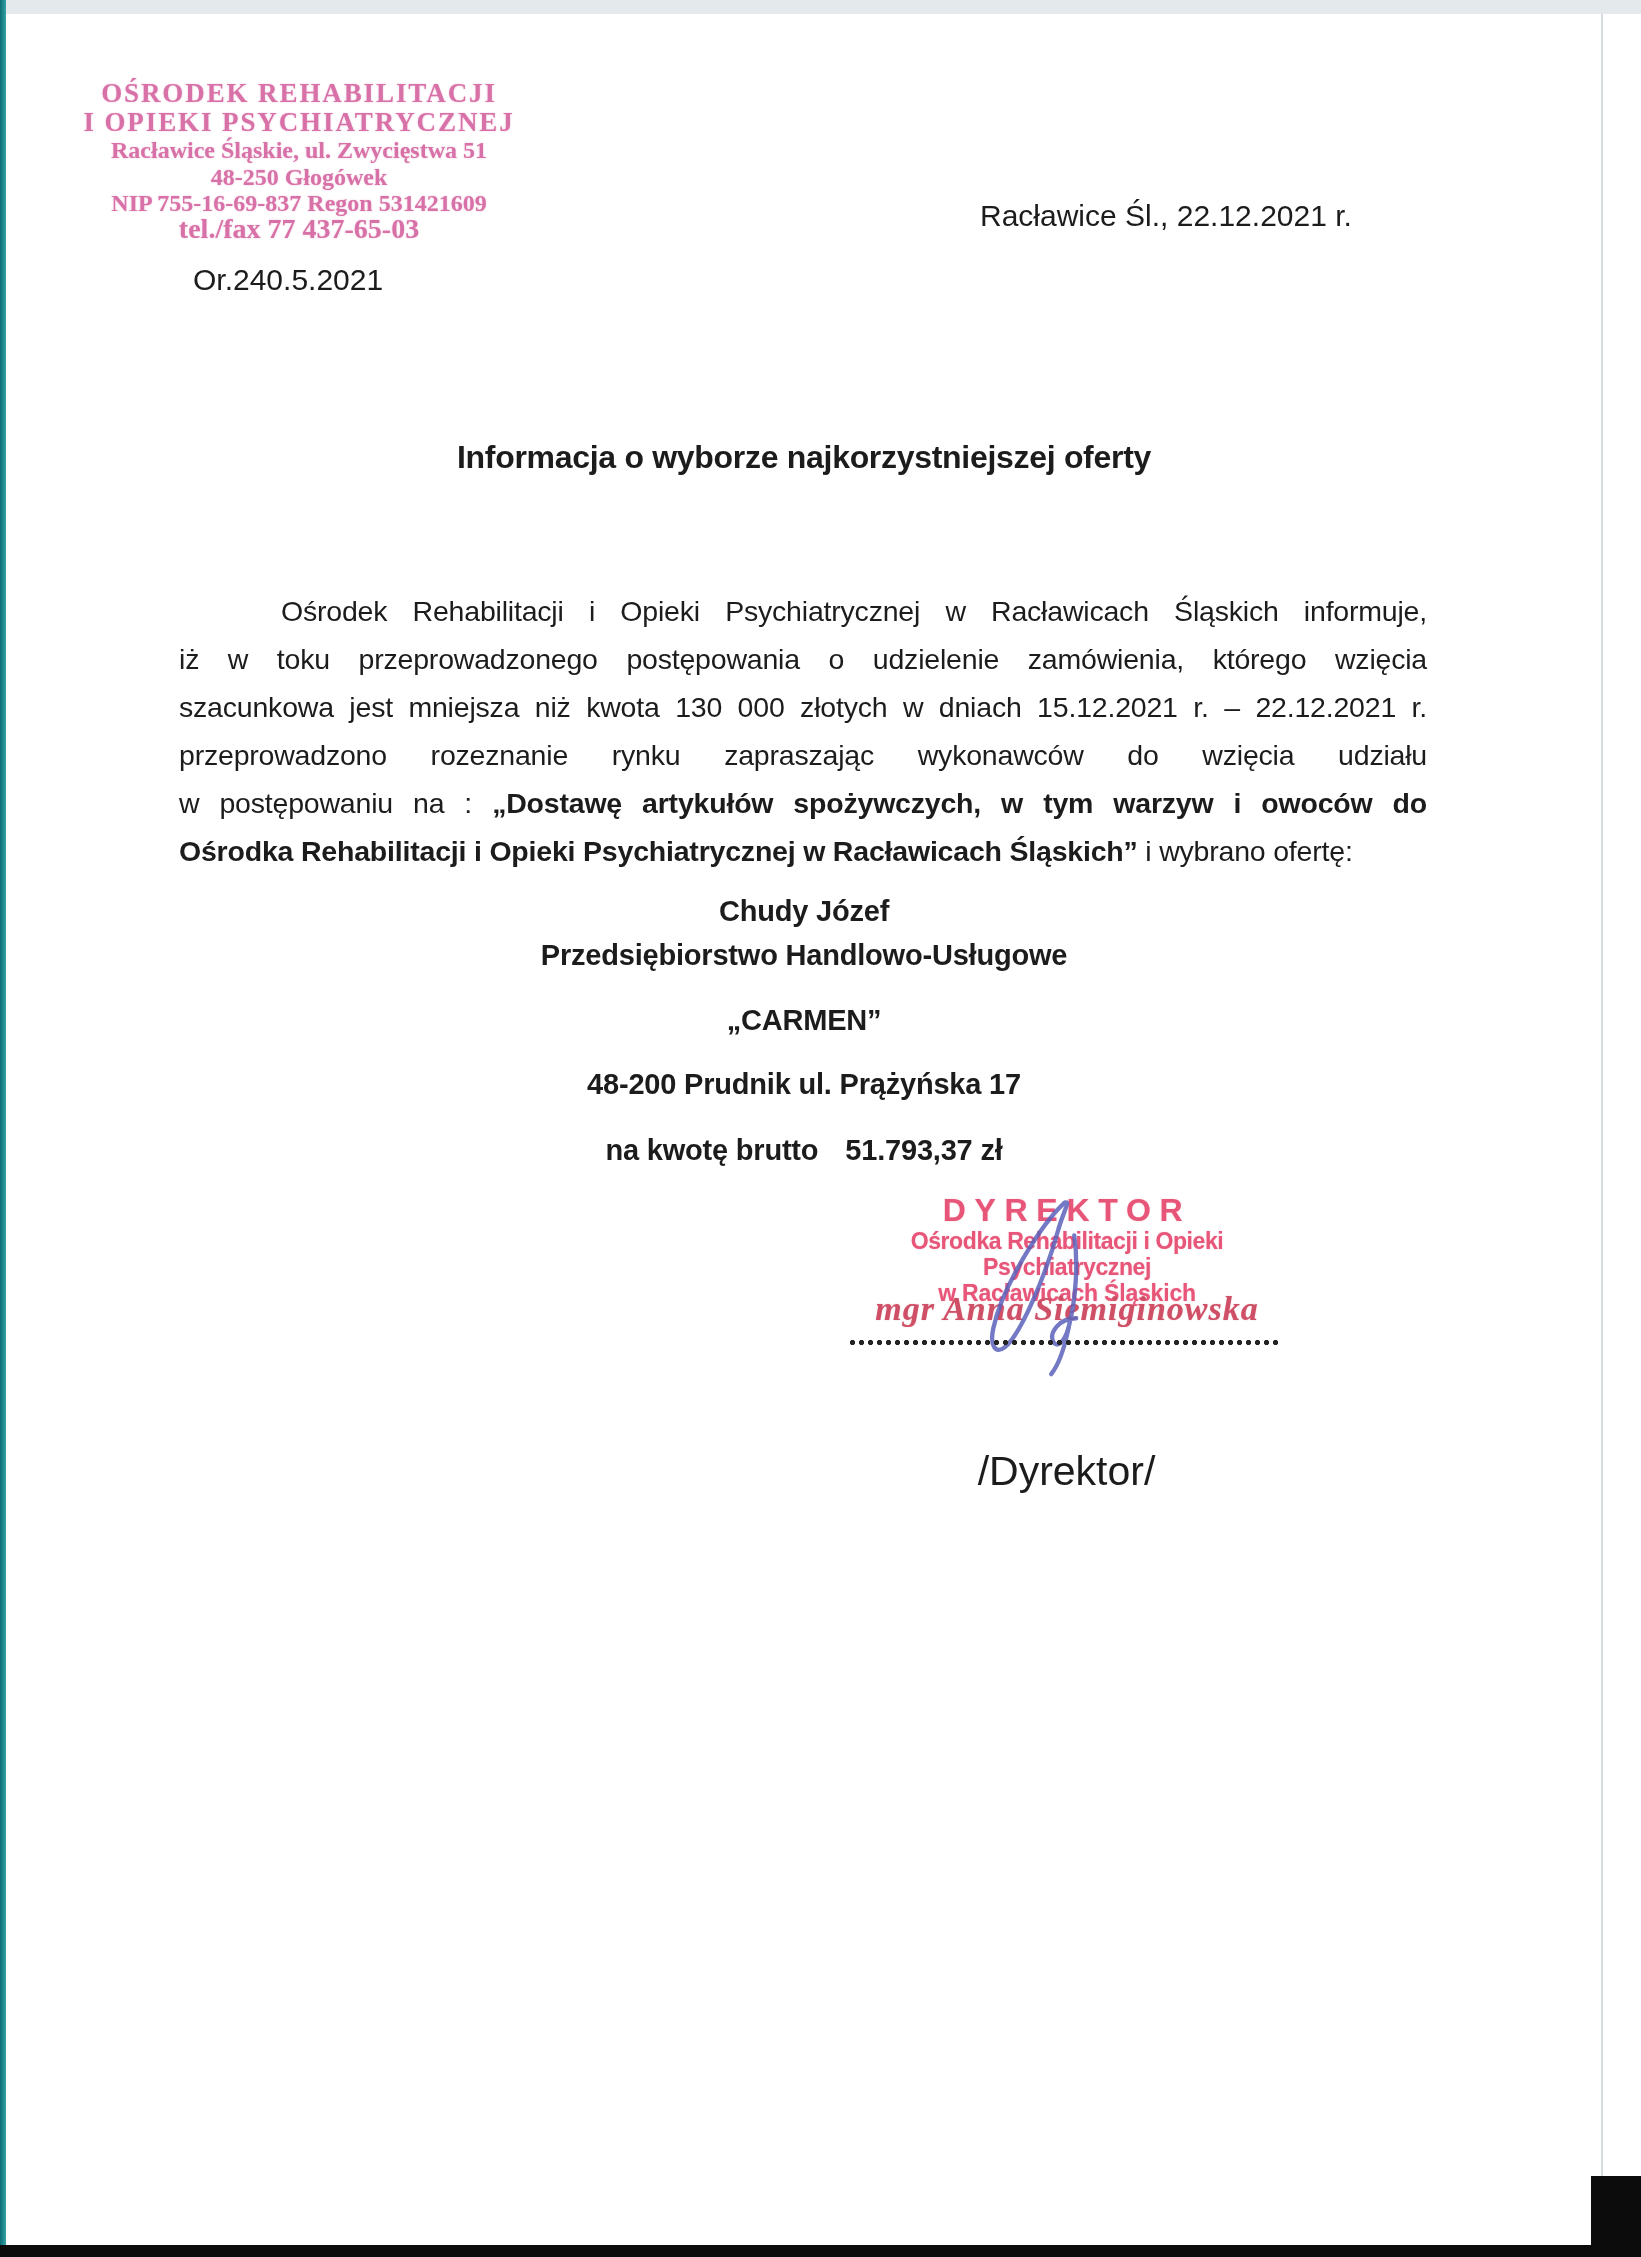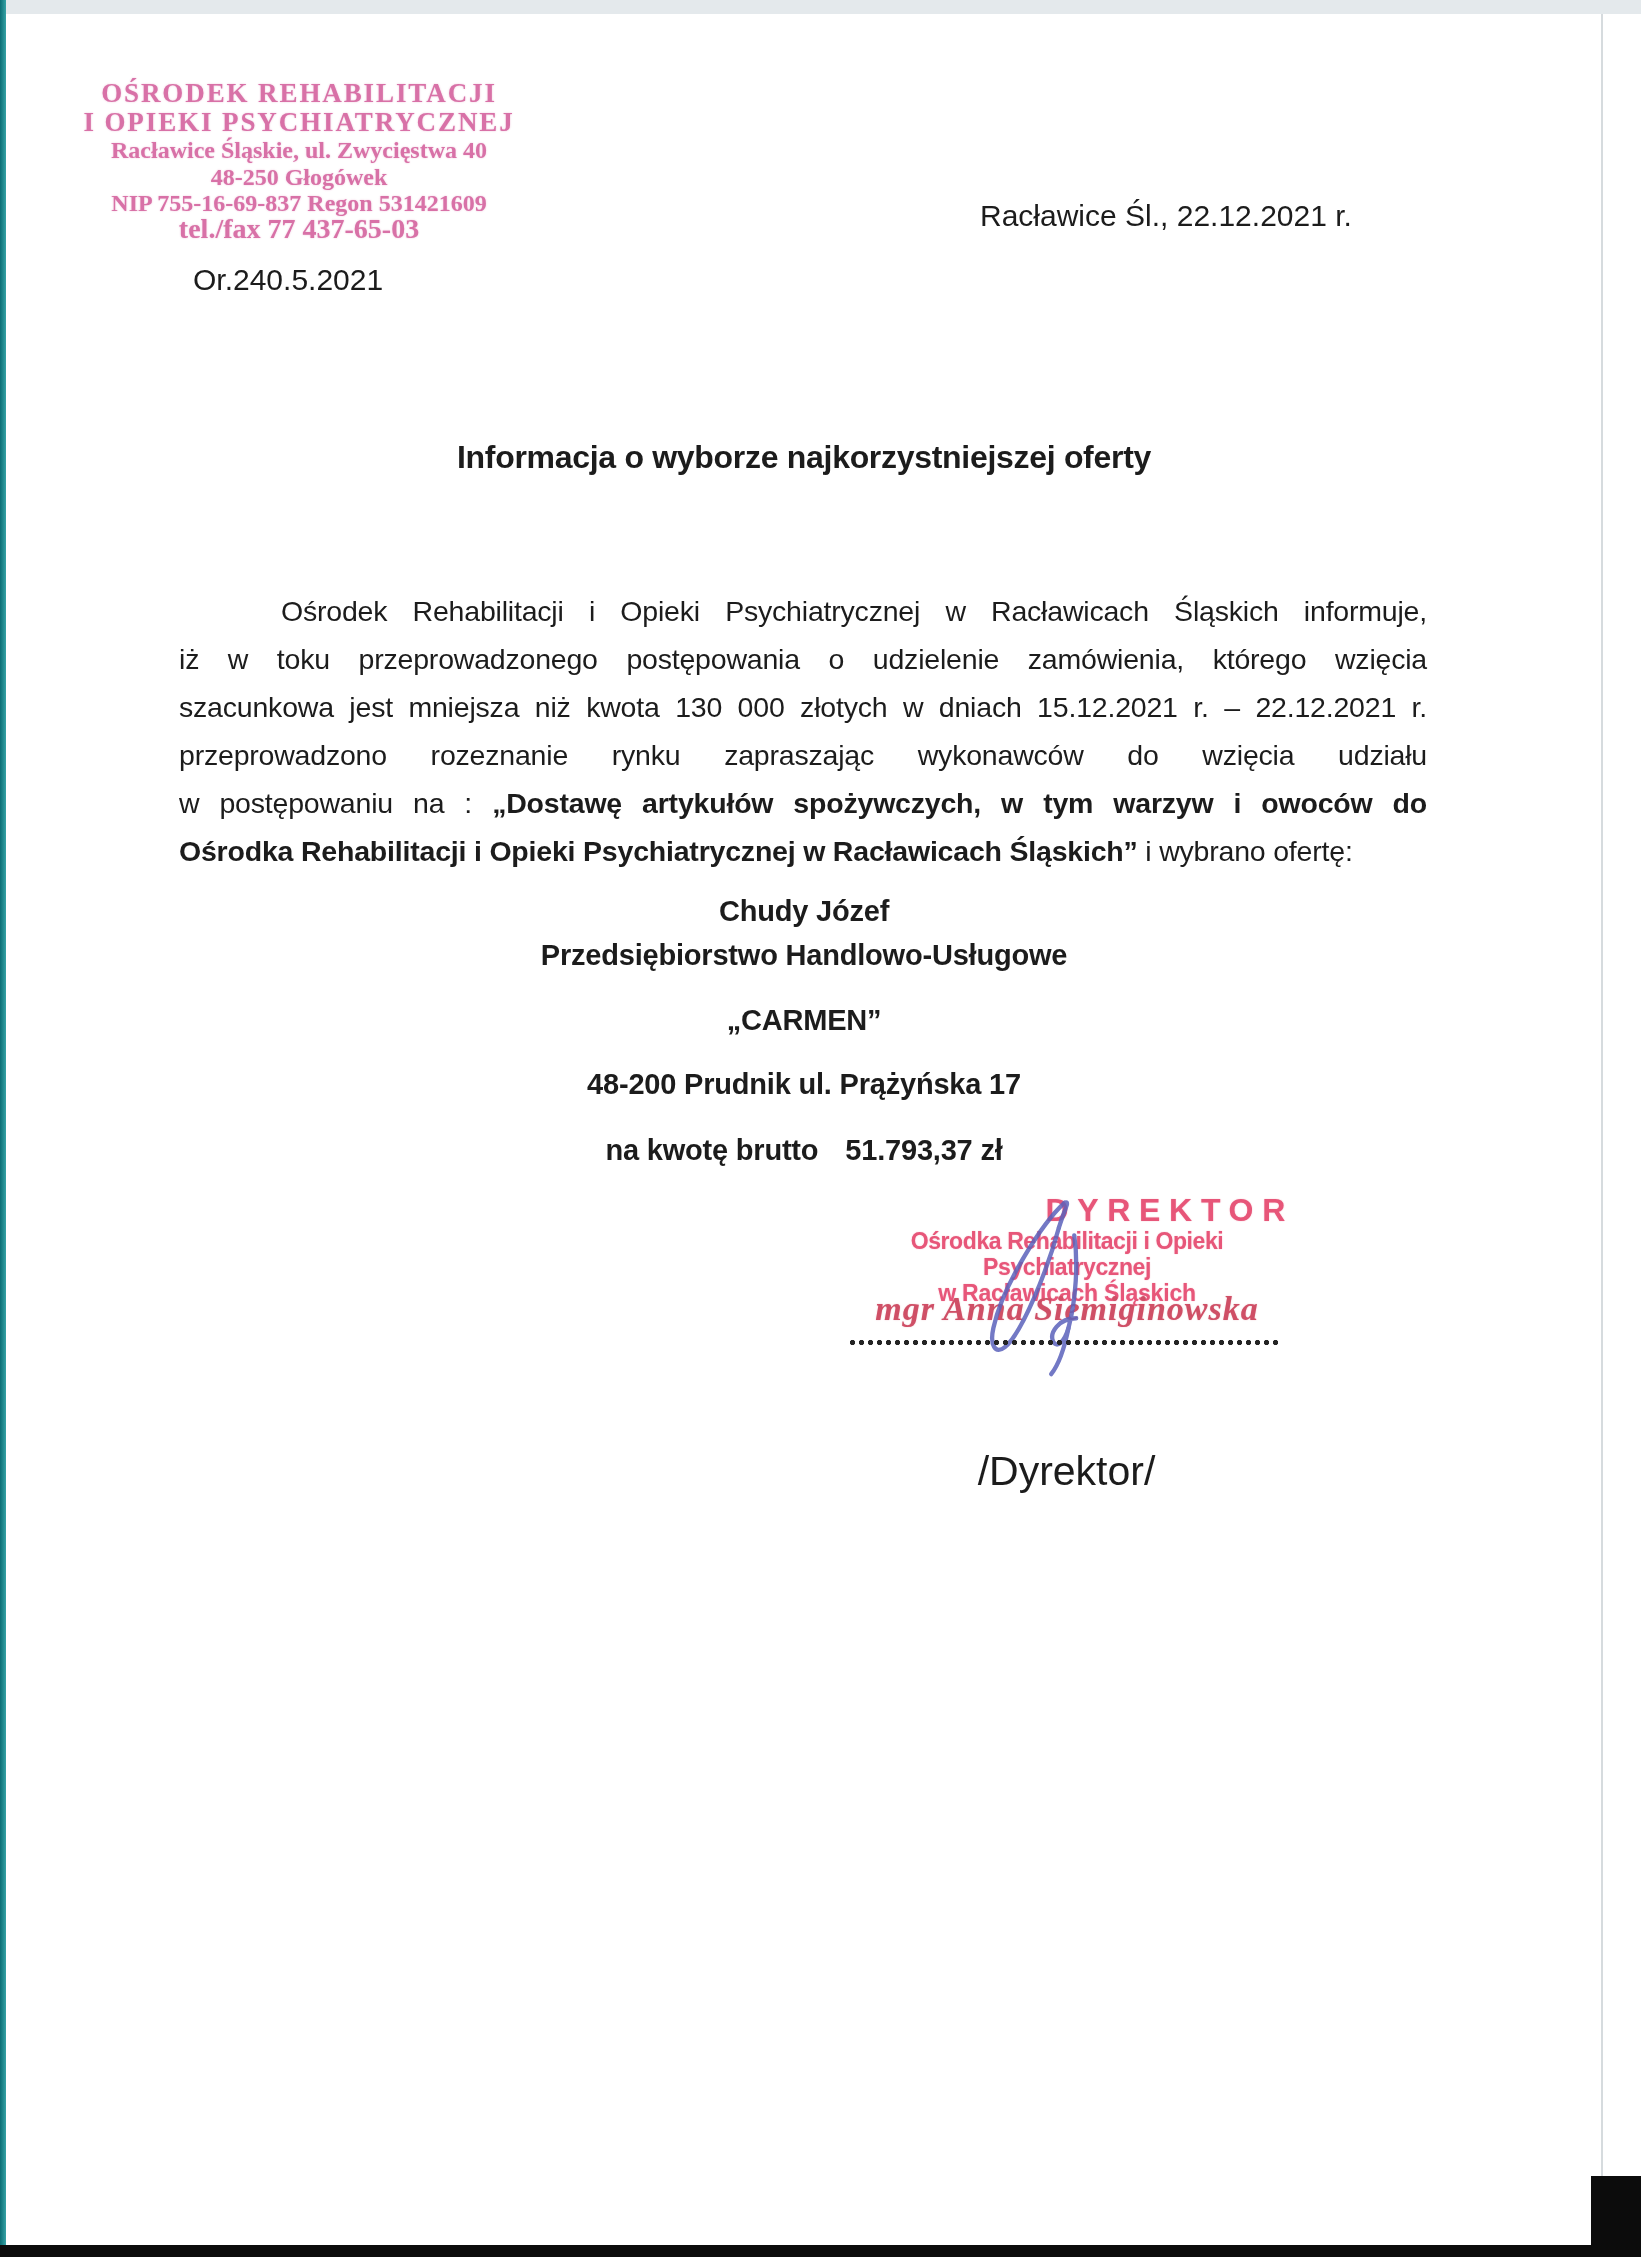--- a/index.html
+++ b/index.html
@@ -61,21 +61,21 @@
   .w1{top:874px;margin-top:21px;} .w2{top:939px;} .w3{top:1004px;} .w4{top:1068px;} .w5{top:1134px;}
   .amount-gap{display:inline-block;width:27px;}
 
   
   .stamp-dir{
     position:absolute;left:840px;top:1193px;width:454px;
     text-align:center;color:#e64d72;
     text-shadow:0 0 1.4px rgba(230,77,114,.4);
     opacity:.95;
   }
-  .stamp-dir .t{font-size:32px;font-weight:bold;letter-spacing:8.7px;line-height:35px;text-align:right;}
+  .stamp-dir .t{font-size:32px;font-weight:bold;letter-spacing:8.7px;line-height:35px;}
   .stamp-dir .s1{font-size:23px;font-weight:bold;line-height:26px;letter-spacing:-0.4px;}
   .stamp-dir .s2{font-size:23px;font-weight:bold;line-height:26px;letter-spacing:-0.2px;}
   .stamp-name{
     position:absolute;left:821px;top:1290px;width:492px;text-align:center;
     font-family:"Liberation Serif",serif;font-style:italic;font-weight:bold;
     font-size:34px;color:#cf4f66;letter-spacing:1px;
     text-shadow:0 0 1.4px rgba(207,79,102,.4);
   }
   .dotted-line{
     position:absolute;left:848px;top:1338px;width:433px;height:8.7px;
@@ -95,21 +95,21 @@
 
   <div class="edge-top"></div>
   <div class="edge-left"></div>
   <div class="edge-right-line"></div>
   <div class="edge-corner"></div>
   <div class="edge-bottom"></div>
 
   <div class="stamp-top">
     <div class="l1">OŚRODEK REHABILITACJI</div>
     <div class="l2">I OPIEKI PSYCHIATRYCZNEJ</div>
-    <div class="l3">Racławice Śląskie, ul. Zwycięstwa 40</div>
+    <div class="l3">Racławice Śląskie, ul. Zwycięstwa 51</div>
     <div class="l4">48-250 Głogówek</div>
     <div class="l5">NIP 755-16-69-837 Regon 531421609</div>
     <div class="l6">tel./fax 77 437-65-03</div>
   </div>
 
   <div class="date-line">Racławice Śl., 22.12.2021 r.</div>
 
   <div class="reference">Or.240.5.2021</div>
 
   <div class="doc-title">Informacja o wyborze najkorzystniejszej oferty</div>

